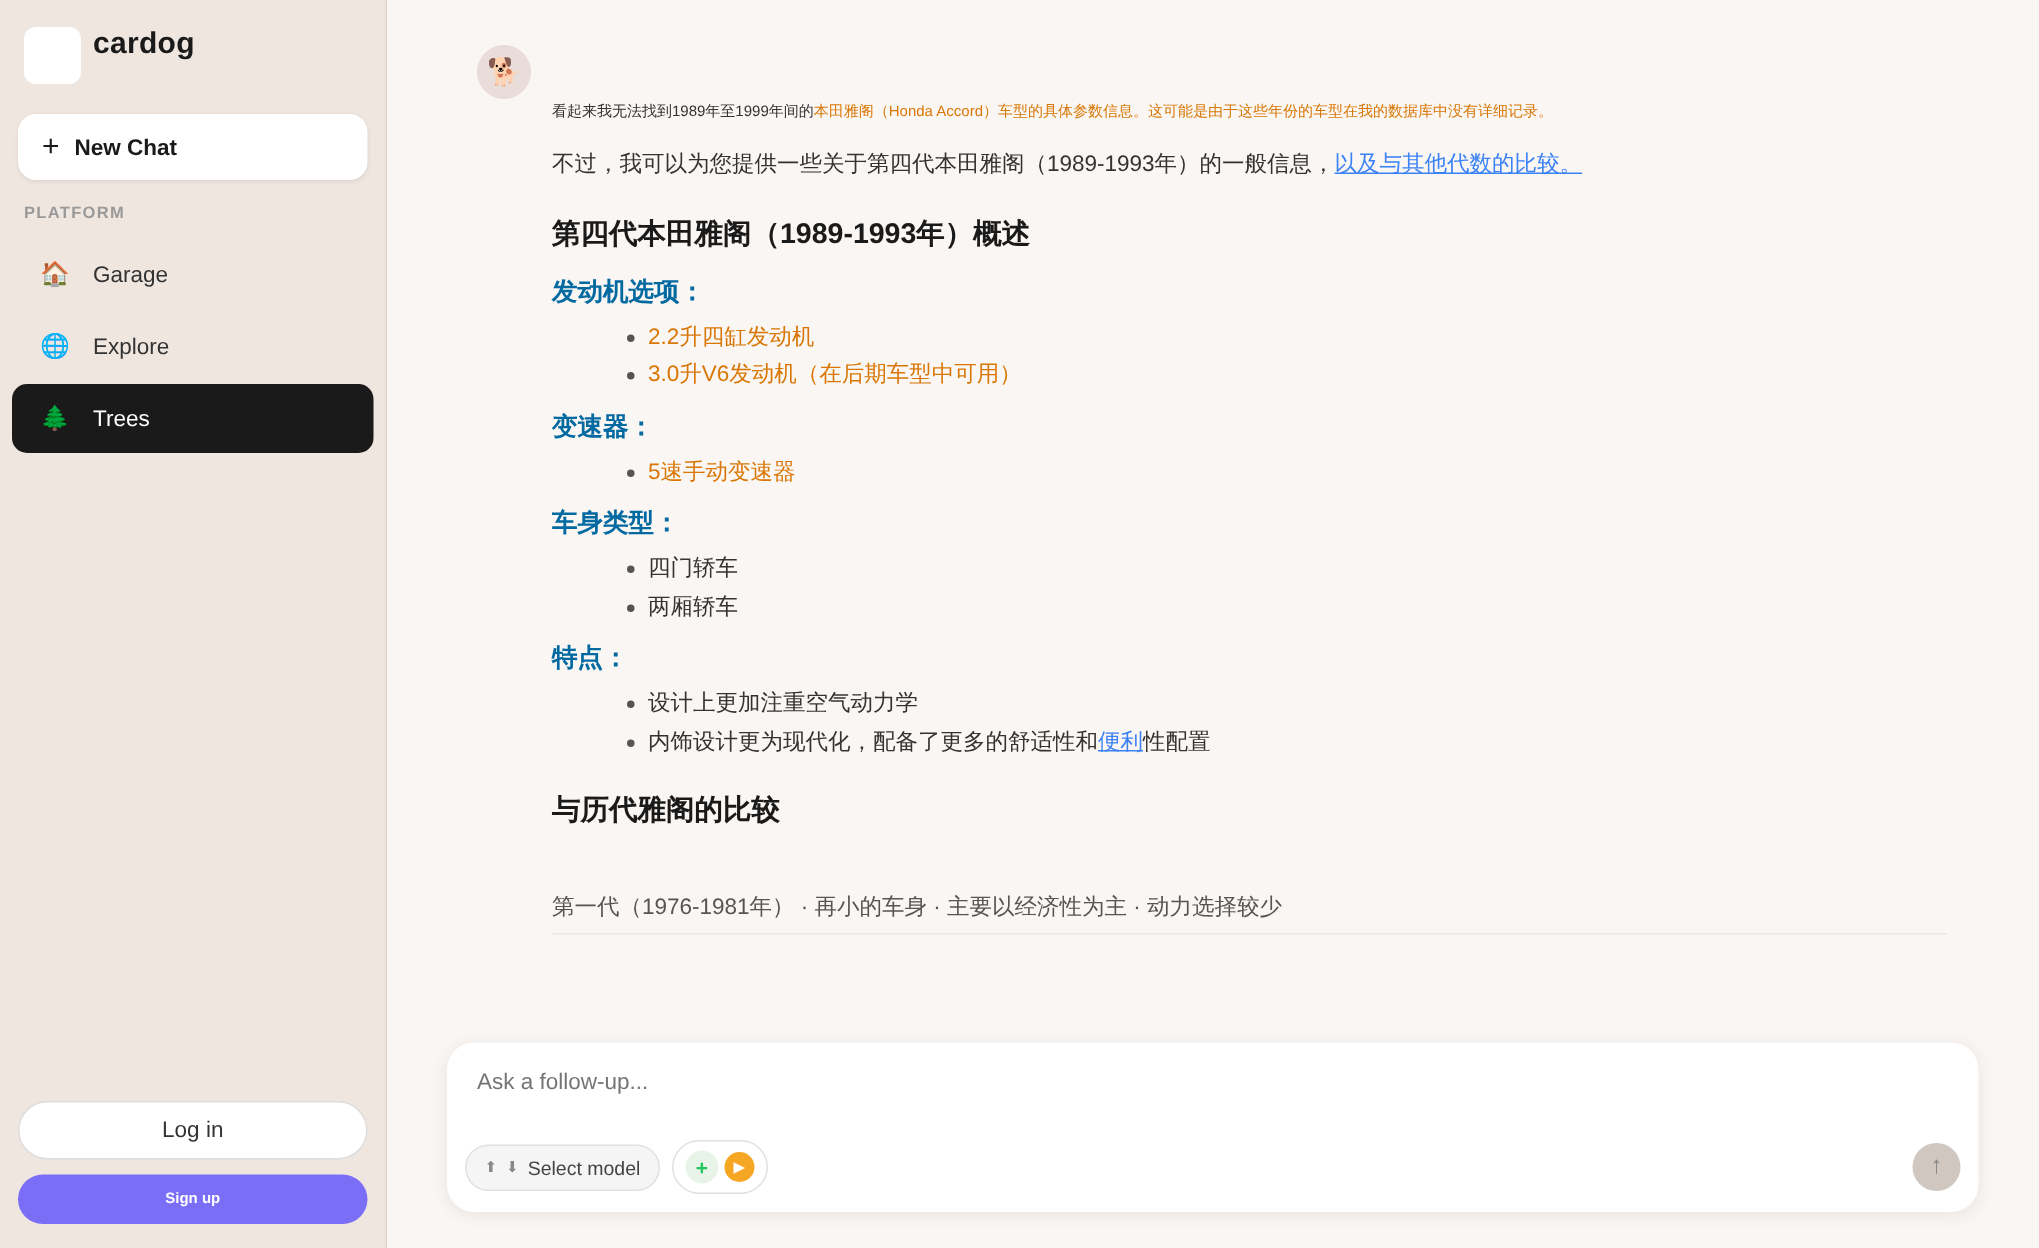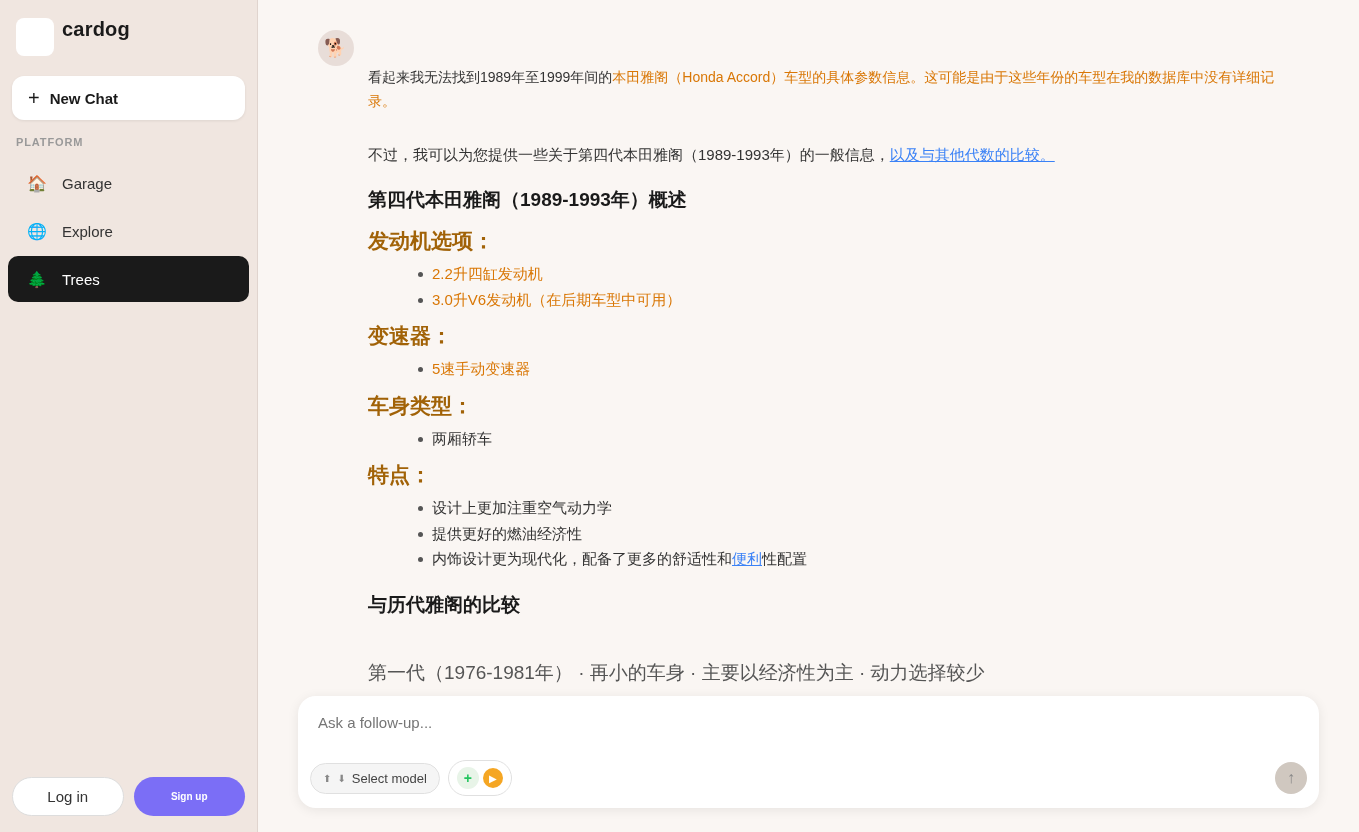--- a/index.html
+++ b/index.html
@@ -101,21 +101,21 @@
     }
 
     .nav-item.active .nav-icon {
       color: #fff;
     }
 
     #sidebar-bottom {
       margin-top: auto;
       padding: 16px 12px;
       display: flex;
-      flex-direction: row;
+      flex-direction: column;
       gap: 10px;
     }
 
     #login-btn {
       background: #fff;
       border: 1.5px solid #ddd;
       border-radius: 24px;
       padding: 10px;
       font-size: 15px;
       font-weight: 500;
@@ -170,24 +170,24 @@
       font-size: 18px;
       margin-top: 2px;
     }
 
     #chat-content {
       padding: 0 60px 0 60px;
       max-width: 1100px;
     }
 
     .msg-intro {
-      font-size: 14px;
+      font-size: 10px;
       color: #333;
       line-height: 1.7;
-      margin-bottom: 28px;
+      margin-bottom: 14px;
       padding-left: 50px;
     }
 
     .msg-secondary {
       font-size: 15px;
       color: #333;
       line-height: 1.7;
       margin-bottom: 20px;
       padding-left: 50px;
     }
@@ -197,23 +197,23 @@
       font-weight: 700;
       color: #1a1a1a;
       margin: 16px 0 14px 50px;
     }
 
     .sub-section {
       margin: 0 0 10px 50px;
     }
 
     .sub-label {
-      font-size: 21px;
+      font-size: 17px;
       font-weight: 600;
-      color: #a16207;
+      color: #0369a1;
       margin-bottom: 6px;
     }
 
     .bullet-list {
       list-style: none;
       padding-left: 24px;
     }
 
     .bullet-list li {
       font-size: 15px;
@@ -242,21 +242,21 @@
     }
 
     .comparison-title {
       font-size: 19px;
       font-weight: 700;
       color: #1a1a1a;
       margin-bottom: 12px;
     }
 
     .comparison-row {
-      font-size: 19px;
+      font-size: 15px;
       color: #555;
       line-height: 1.7;
       padding: 4px 0;
       border-bottom: 1px solid rgba(0,0,0,0.06);
       margin-top: 35px;
     }
 
     
     #input-area {
       padding: 12px 40px 24px 40px;
@@ -426,29 +426,29 @@
       <div class="sub-section">
         <div class="sub-label">变速器：</div>
         <ul class="bullet-list">
           <li><span class="highlight-orange">5速手动变速器</span></li>
         </ul>
       </div>
 
       <div class="sub-section">
         <div class="sub-label">车身类型：</div>
         <ul class="bullet-list">
+          <li>四门轿车</li>
           <li>两厢轿车</li>
         </ul>
       </div>
 
       <div class="sub-section">
         <div class="sub-label">特点：</div>
         <ul class="bullet-list">
           <li>设计上更加注重空气动力学</li>
-          <li>提供更好的燃油经济性</li>
           <li>内饰设计更为现代化，配备了更多的舒适性和<span class="highlight-link">便利</span>性配置</li>
         </ul>
       </div>
 
       <div class="comparison-section">
         <div class="comparison-title">与历代雅阁的比较</div>
         <div class="comparison-row">
           <span>第一代（1976-1981年）</span>
           <span> · 再小的车身 · 主要以经济性为主 · 动力选择较少</span>
         </div>

